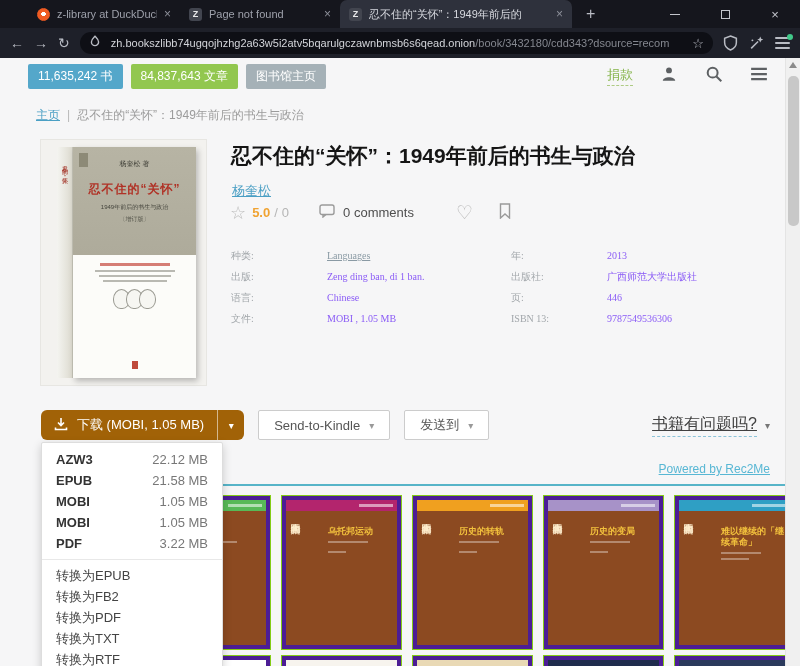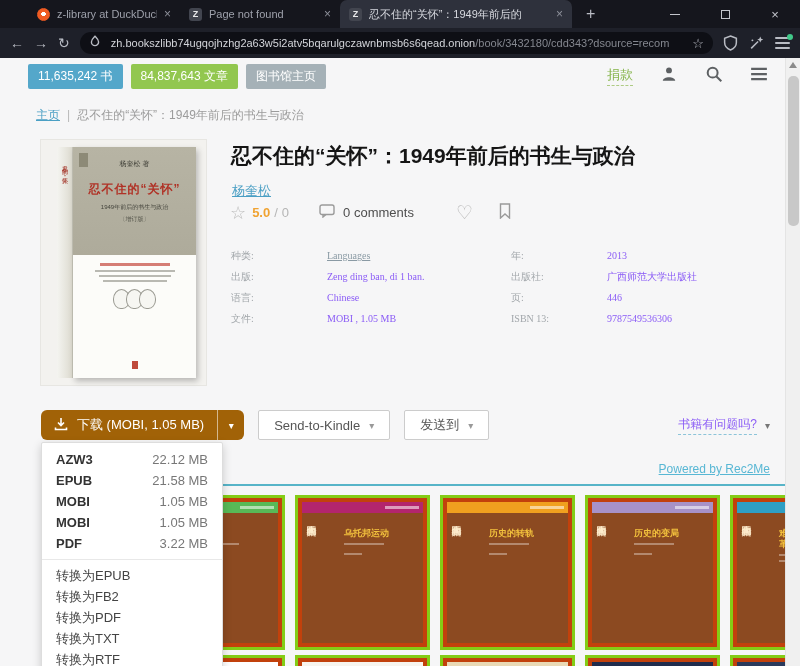--- a/index.html
+++ b/index.html
@@ -90,29 +90,29 @@
   .mval.link { color:#8a9aa4; text-decoration:underline; }
 
   
   .actions { position:absolute; left:25px; top:352px; right:30px; height:30px; display:flex; align-items:center; }
   .dlbtn { display:flex; height:30px; background:#a16207; color:#fff; border-radius:6px; overflow:hidden; }
   .dlmain { display:flex; align-items:center; gap:9px; padding:0 13px; font-size:13px; }
   .dlcaret { width:27px; display:grid; place-items:center; border-left:1px solid rgba(255,255,255,.55); font-size:10px; }
   .obtn { margin-left:14px; height:30px; display:flex; align-items:center; gap:9px; background:#fff; border:1px solid #ccc; border-radius:2px; padding:0 15px; font-size:13px; color:#555; }
   .obtn .cr { color:#999; font-size:10px; }
   .report { margin-left:auto; display:flex; align-items:center; gap:8px; }
-  .report .rt { font-size:12px; color:#8b5cf6; border-bottom:1px dashed #8cc4d9; padding-bottom:1px; }
+  .report .rt { font-size:16px; color:#404040; border-bottom:1px dashed #8cc4d9; padding-bottom:1px;text-decoration:underline; }
   .report .cr { color:#777; font-size:10px; }
 
   
   .powered { position:absolute; top:404px; right:30px; font-size:12px; color:#58b7d4; text-decoration:underline; }
   .tealline { position:absolute; top:426px; left:200px; width:570px; border-top:2px solid #57b4c8; }
   .thumbs { position:absolute; left:134px; top:437px; display:flex; gap:10px; }
   .thumbs.row2 { top:597px; }
-  .thumb { width:135px; height:155px; background:#c2410c; border:3px solid #84cc16; padding:4px; }
+  .thumb { width:121px; height:155px; background:#4c1d95; border:1px solid #84cc16; padding:4px; }
   .row2 .thumb { height:100px; }
   .tcover { position:relative; width:100%; height:100%; background:#8c4a21; overflow:hidden; }
   .tbar { height:11px; display:flex; align-items:center; justify-content:flex-end; padding-right:4px; }
   .tbar i { display:block; width:34px; height:3px; background:rgba(255,255,255,.55); }
   .tseries { position:absolute; left:3px; top:16px; bottom:3px; writing-mode:vertical-rl; text-orientation:upright; font-size:10px; line-height:12px; color:rgba(255,238,205,.8); font-family:"DejaVu Serif", serif; }
   .tinfo { position:absolute; left:42px; top:26px; right:4px; }
   .ttitle { font-size:9px; font-weight:bold; color:#f2c13d; line-height:11px; }
   .tline { height:2px; background:rgba(255,255,255,.35); margin-top:4px; }
   .tl40{width:40px;} .tl28{width:28px;} .tl18{width:18px; margin-top:8px;}
   .tcover.plain { background:#fff; }

